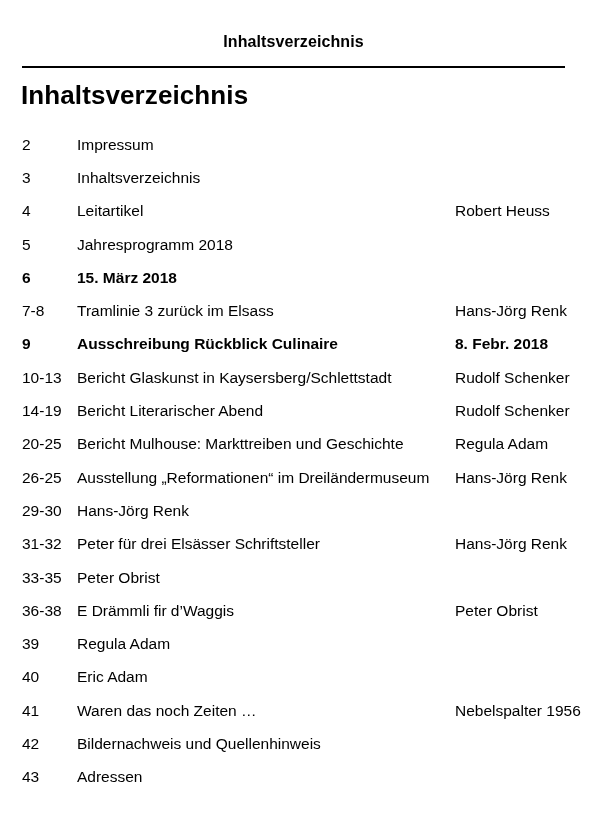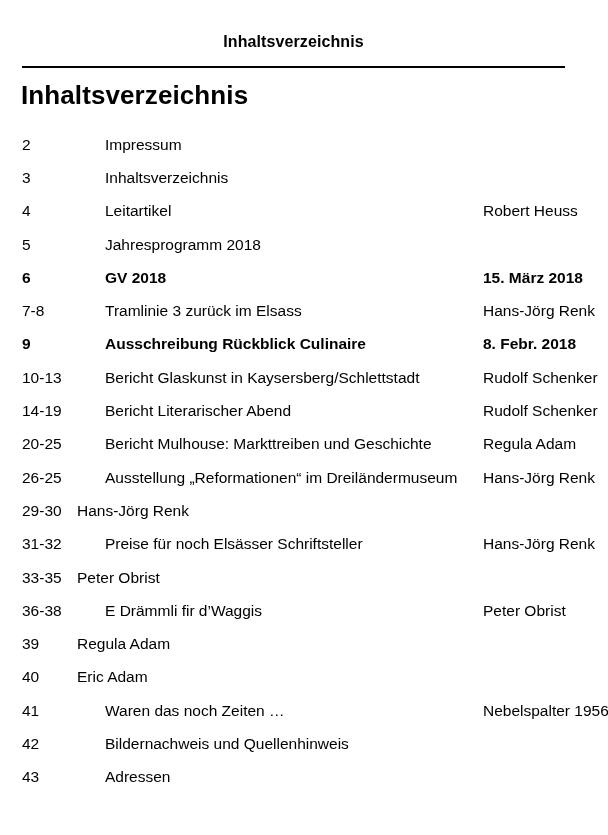--- a/index.html
+++ b/index.html
@@ -60,21 +60,20 @@
     font-weight: 700;
   }
   .row .num {
     width: 55px;
     flex: 0 0 55px;
   }
   .row .title {
     width: 378px;
     flex: 0 0 378px;
     overflow: hidden;
-    margin-left: 28px;
   }
   .row .author {
     flex: 1 1 auto;
   }
 </style>
 </head>
 <body>
 
 <div class="running-header">Inhaltsverzeichnis</div>
 
@@ -102,21 +101,20 @@
   </div>
 
   <div class="row">
     <span class="num">5</span>
     <span class="title">Jahresprogramm 2018</span>
     <span class="author"></span>
   </div>
 
   <div class="row bold">
     <span class="num">6</span>
-    <span class="title">GV 2018</span>
     <span class="author">15. März 2018</span>
   </div>
 
   <div class="row">
     <span class="num">7-8</span>
     <span class="title">Tramlinie 3 zurück im Elsass</span>
     <span class="author">Hans-Jörg Renk</span>
   </div>
 
   <div class="row bold">
@@ -149,21 +147,21 @@
     <span class="author">Hans-Jörg Renk</span>
   </div>
 
   <div class="row">
     <span class="num">29-30</span>
     <span class="author">Hans-Jörg Renk</span>
   </div>
 
   <div class="row">
     <span class="num">31-32</span>
-    <span class="title">Preise für noch Elsässer Schriftsteller</span>
+    <span class="title">Peter für drei Elsässer Schriftsteller</span>
     <span class="author">Hans-Jörg Renk</span>
   </div>
 
   <div class="row">
     <span class="num">33-35</span>
     <span class="author">Peter Obrist</span>
   </div>
 
   <div class="row">
     <span class="num">36-38</span>

